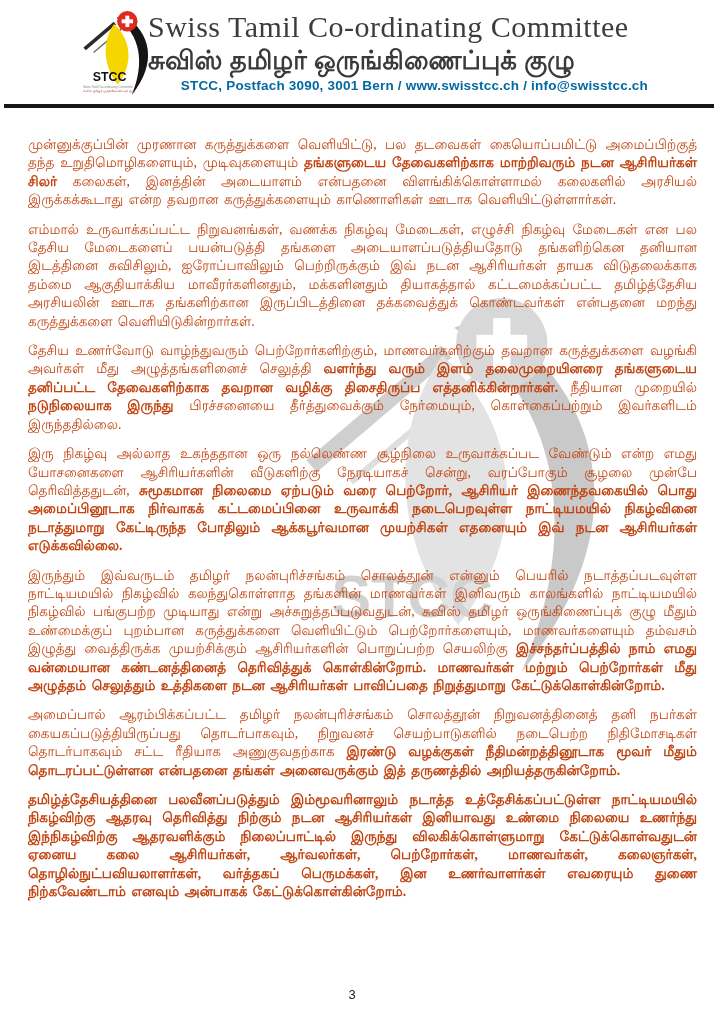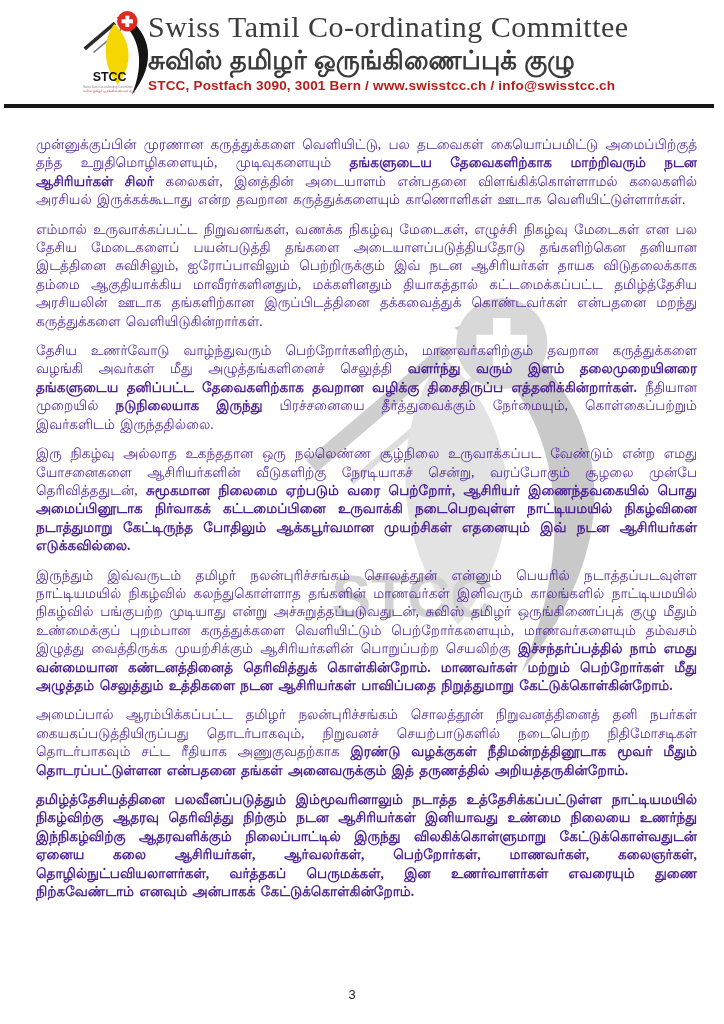--- a/index.html
+++ b/index.html
@@ -21,38 +21,38 @@
     font-size:30px;line-height:34px;color:#3c3c3c;
     letter-spacing:0.5px;white-space:nowrap;
   }
   .org-ta{
     font-family:"Liberation Sans", sans-serif;
     font-size:26px;line-height:32px;font-weight:700;color:#3a3a3a;
     white-space:nowrap;
   }
   .contact{
     font-family:"Liberation Sans", sans-serif;
-    font-size:13.5px;font-weight:700;color:#b91c1c;
-    text-align:left;margin-top:2px;letter-spacing:0.2px;
+    font-size:13.5px;font-weight:700;color:#0369a1;
+    text-align:right;margin-top:2px;letter-spacing:0.2px;
     white-space:nowrap;
   }
   .header-rule{
     position:absolute;top:104px;left:4px;right:10px;height:3.5px;
     background:#171717;
   }
   
   .watermark{
     position:absolute;left:252px;top:292px;width:452px;height:412px;
     z-index:1;pointer-events:none;
   }
   .watermark svg{width:100%;height:100%;}
   
   .body-text{
-    position:absolute;top:136px;left:36px;right:27px;z-index:2;
-    color:#4c1d95;
+    position:absolute;top:136px;left:28px;right:27px;z-index:2;
+    color:#c2410c;
   }
   .para{
     margin:0 0 11px 0;
     font-size:13.6px;line-height:18.4px;
     text-align:justify;
     word-spacing:2px;
   }
   .para .b{font-weight:700;}
   
   .page-number{

